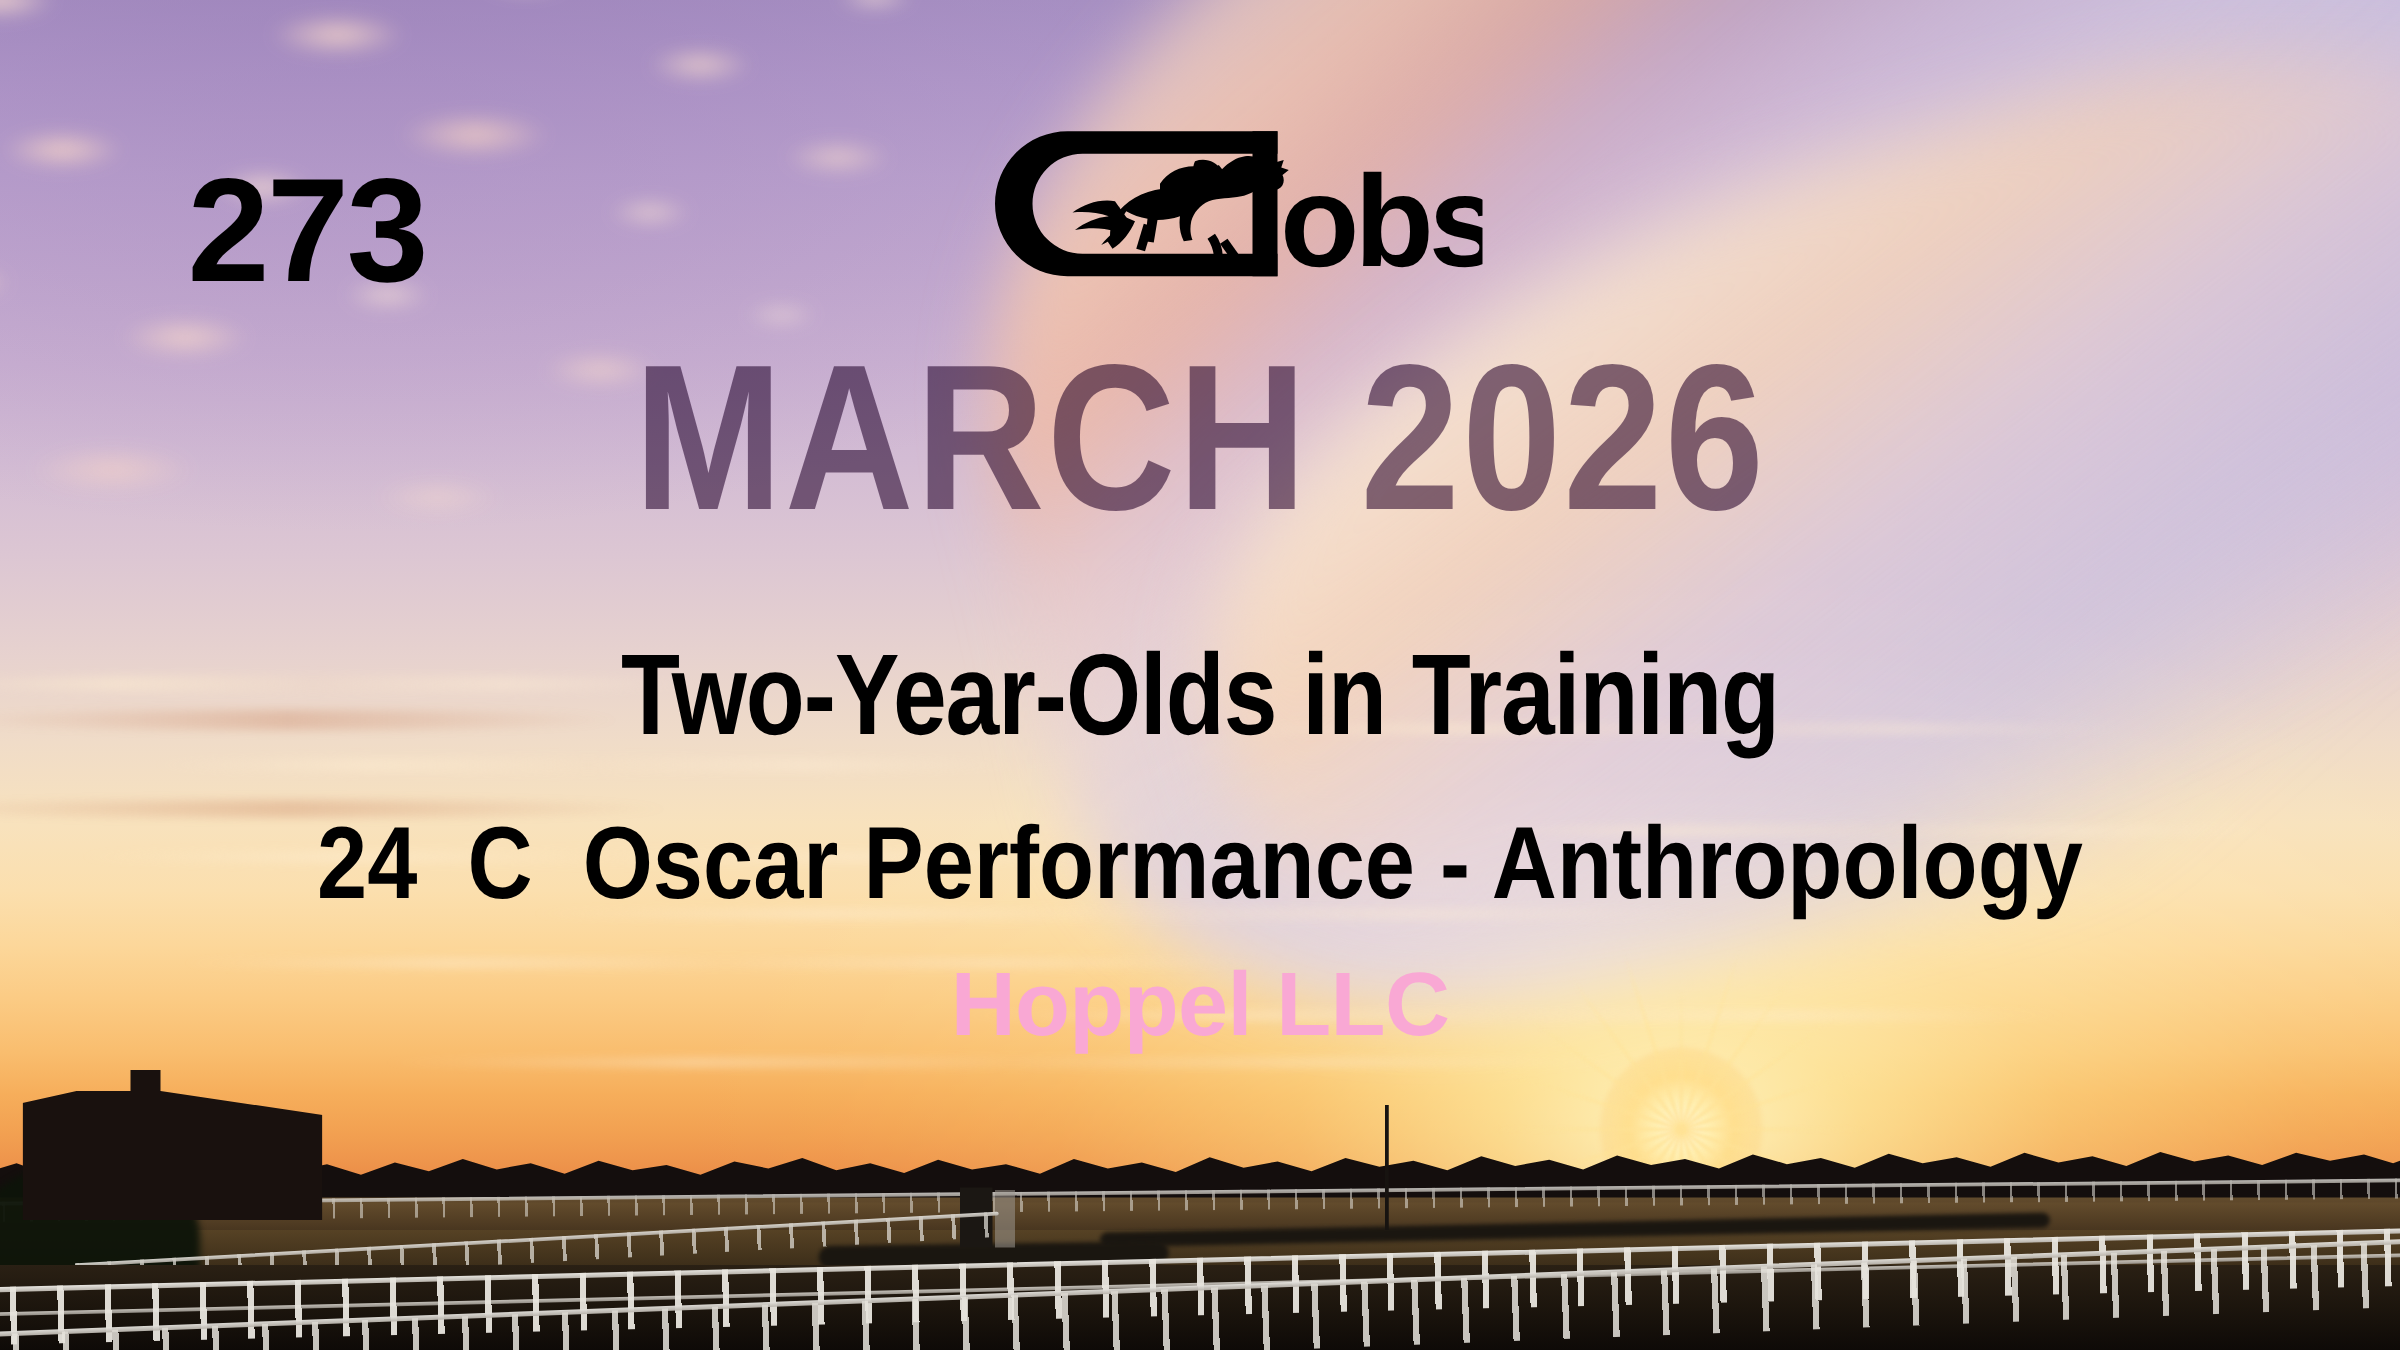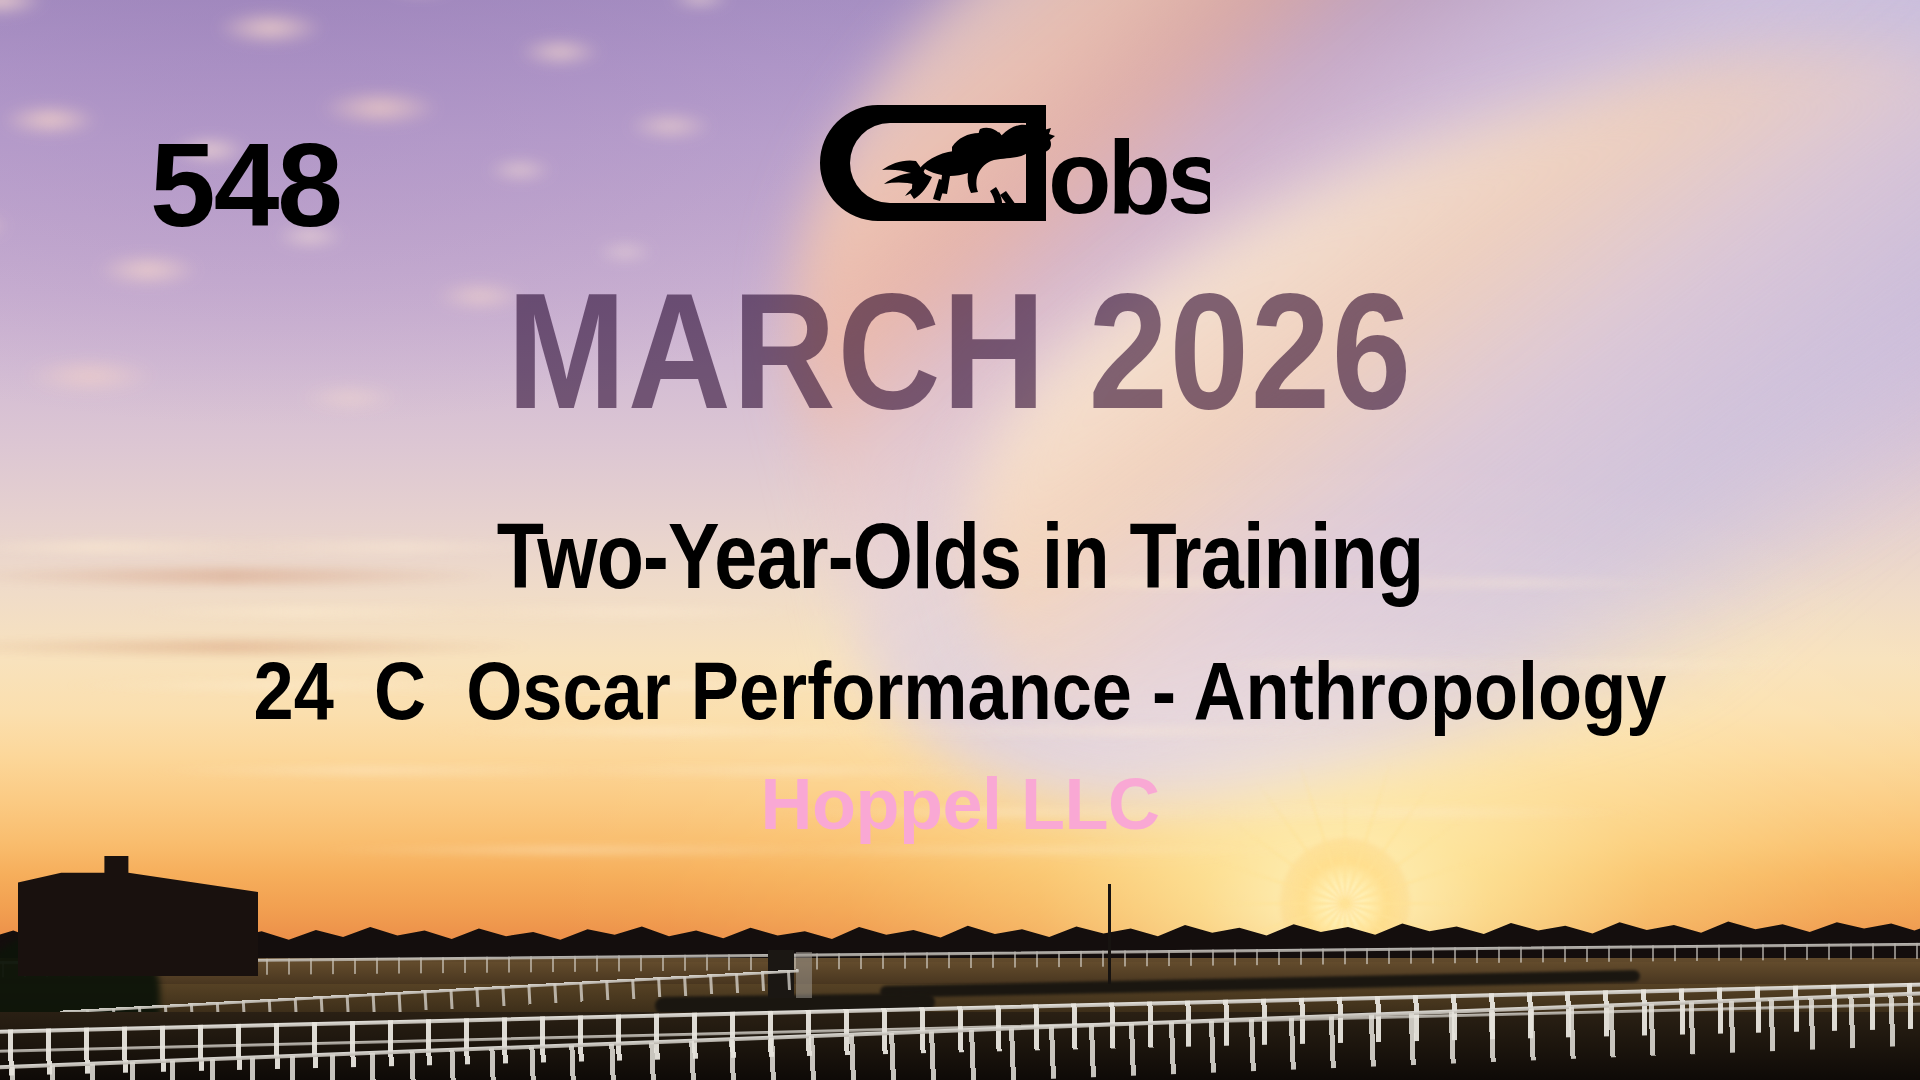--- a/index.html
+++ b/index.html
@@ -224,21 +224,21 @@
 
   
   .hip-number{
     position:absolute;left:150px;top:126px;
     font-size:118px;line-height:1;font-weight:700;color:#000;
     letter-spacing:-2px;
     font-family:"Liberation Sans","DejaVu Sans",sans-serif;
   }
 
   
-  .obs-logo{position:absolute;left:820px;top:95px;width:390px;height:145px;}
+  .obs-logo{position:absolute;left:796px;top:95px;width:390px;height:145px;}
   .obs-logo svg{display:block;width:100%;height:100%;}
 
   .sale-month{
     position:absolute;left:0;right:0;top:268px;
     text-align:center;
     font-family:"Liberation Sans Narrow","Liberation Sans",sans-serif;
     font-size:166px;line-height:1;font-weight:700;
     letter-spacing:2px;
     color:rgba(60,24,70,.62);
     transform:scaleX(.86);
@@ -339,21 +339,21 @@
   <div class="rail" style="left:-30px;top:1006px;width:2000px;height:46px;transform:rotate(-1.4deg);">
     <div class="top-bar"></div>
     <div class="mid-bar" style="top:20px;"></div>
     <div class="posts" style="background-image:repeating-linear-gradient(90deg,rgba(232,229,222,.95) 0px,rgba(232,229,222,.95) 5px,rgba(232,229,222,0) 5px,rgba(232,229,222,0) 38px);"></div>
   </div>
   <div class="rail" style="left:-30px;top:1028px;width:2000px;height:54px;transform:rotate(-2.2deg);opacity:.95;">
     <div class="top-bar"></div>
     <div class="posts" style="top:2px;background-image:repeating-linear-gradient(90deg,rgba(230,227,220,.9) 0px,rgba(230,227,220,.9) 5px,rgba(230,227,220,0) 5px,rgba(230,227,220,0) 40px);"></div>
   </div>
 
-  <div class="hip-number">548</div>
+  <div class="hip-number">273</div>
 
   <div class="obs-logo">
     <svg viewBox="0 0 390 145" xmlns="http://www.w3.org/2000/svg" aria-hidden="true">
 
       <path d="M58 10 H226 V28 H70 a40 40 0 0 0 0 80 H226 V126 H58 a58 58 0 0 1 0 -116 Z" fill="#000"></path>
       <rect x="206" y="10" width="20" height="116" fill="#000"></rect>
 
       <g fill="#000">
 
         <path d="M96 78 c8 -12 22 -20 38 -22 c12 -2 24 -1 34 -5 c6 -2 10 -7 14 -11

